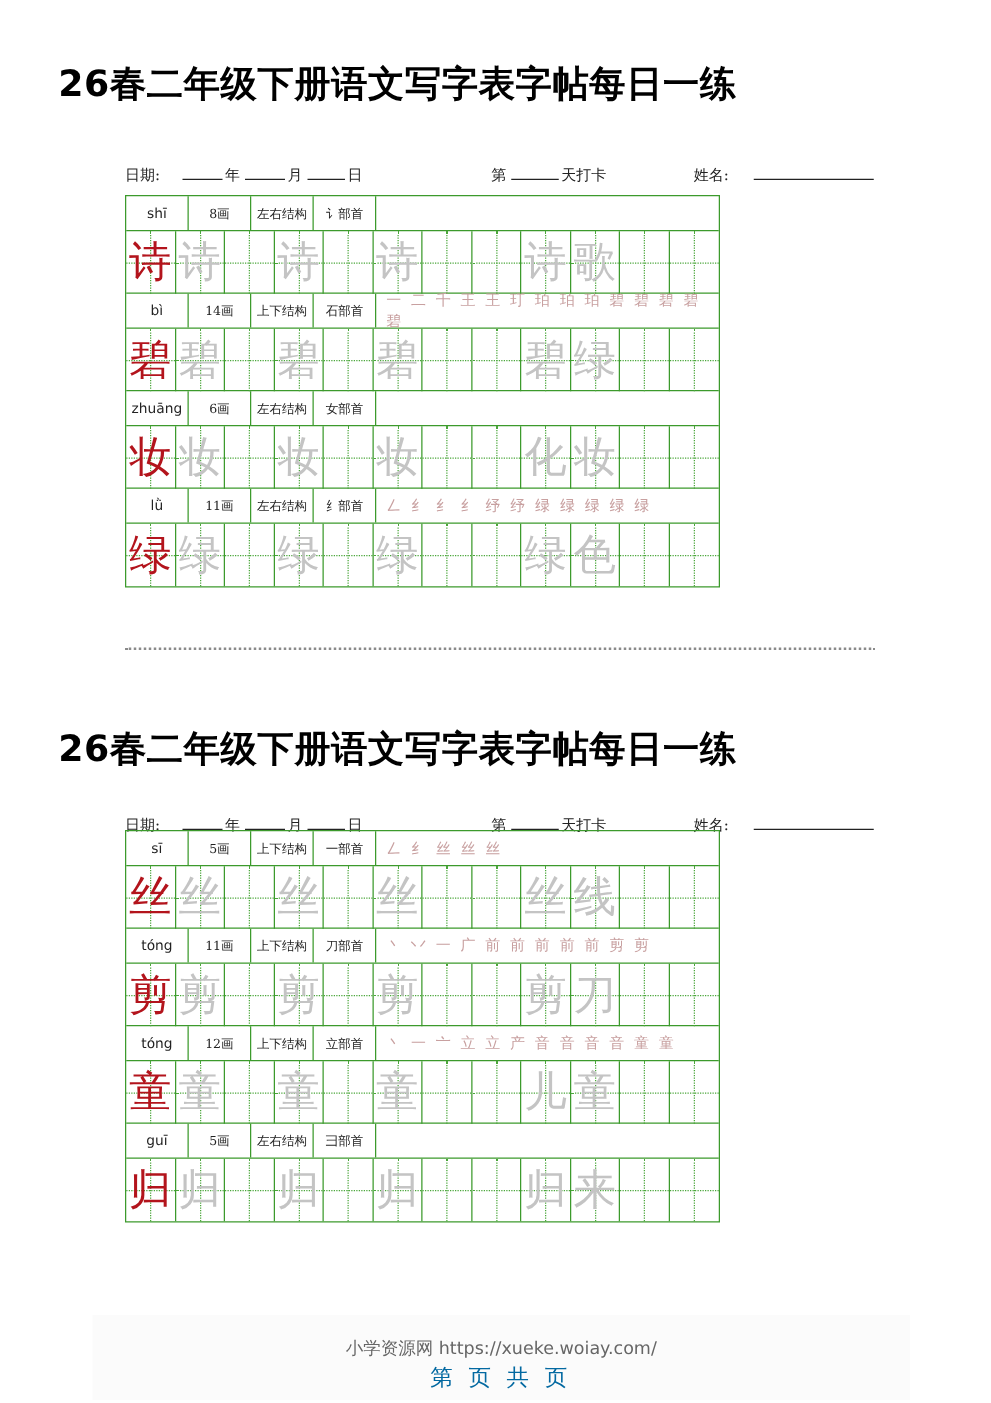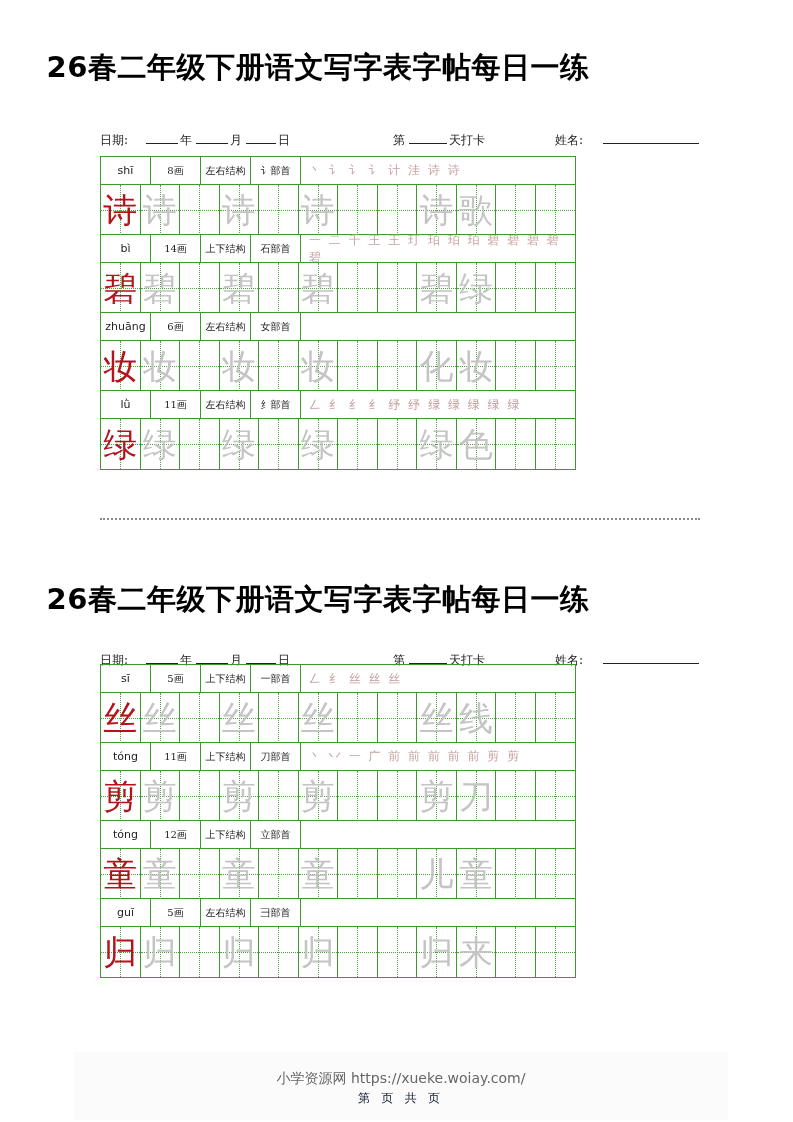--- a/index.html
+++ b/index.html
@@ -67,21 +67,21 @@
   .divider {
     position: absolute; left: 100px; width: 600px; top: 518px;
     border-top: 2px dotted #8a8a8a;
   }
 
   .footer {
     position: absolute; left: 74px; width: 654px; top: 1052px; height: 68px;
     background: #fbfbfb; text-align: center;
   }
   .footer .site { margin-top: 18px; font-family: "DejaVu Sans", sans-serif; font-size: 14px; color: #666; }
-  .footer .page { margin-top: 2px; font-family: Liberation Sans, sans-serif; font-size: 12px; color: #0f172a; letter-spacing: 4px; }
+  .footer .page { margin-top: 2px; font-family: Liberation Serif, serif; font-size: 18px; color: #0369a1; letter-spacing: 4px; }
 </style>
 </head>
 <body>
 
 <div id="root">
     <div class="sheet sheet-1">
     <div class="title">26春二年级下册语文写字表字帖每日一练</div>
     <div class="meta-row">
       <span style="left:0">日期:</span>
       <span style="left:46px;width:32px;top:0" class="blank"></span>
@@ -95,21 +95,20 @@
       <span style="left:349px">天打卡</span>
       <span style="left:455px">姓名:</span>
       <span style="left:503px;width:96px" class="blank"></span>
     </div>
   <div class="grid">
         <div class="info-row">
       <div class="info-cell pinyin">shī</div>
       <div class="info-cell">8画</div>
       <div class="info-cell">左右结构</div>
       <div class="info-cell">讠部首</div>
-      <div class="info-strokes">丶 讠 讠 讠 计 洼 诗 诗</div>
     </div>
         <div class="practice-row">
           <div class="cell">
             <span class="ch model">诗</span>
           </div>
           <div class="cell">
             <span class="ch trace">诗</span>
           </div>
           <div class="cell"></div>
           <div class="cell">
@@ -311,20 +310,21 @@
             <span class="ch trace">刀</span>
           </div>
           <div class="cell"></div>
           <div class="cell"></div>
         </div>
         <div class="info-row">
       <div class="info-cell pinyin">tóng</div>
       <div class="info-cell">12画</div>
       <div class="info-cell">上下结构</div>
       <div class="info-cell">立部首</div>
+      <div class="info-strokes">丶 一 亠 立 立 产 音 音 音 音 童 童</div>
     </div>
         <div class="practice-row">
           <div class="cell">
             <span class="ch model">童</span>
           </div>
           <div class="cell">
             <span class="ch trace">童</span>
           </div>
           <div class="cell"></div>
           <div class="cell">

